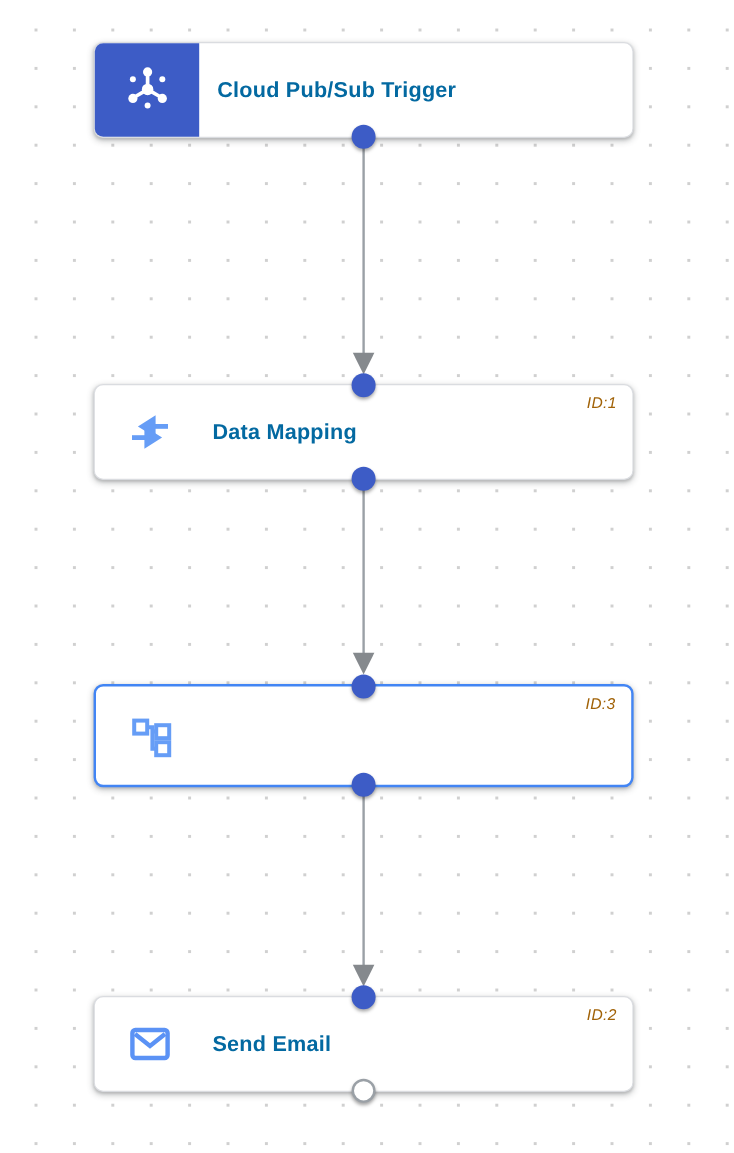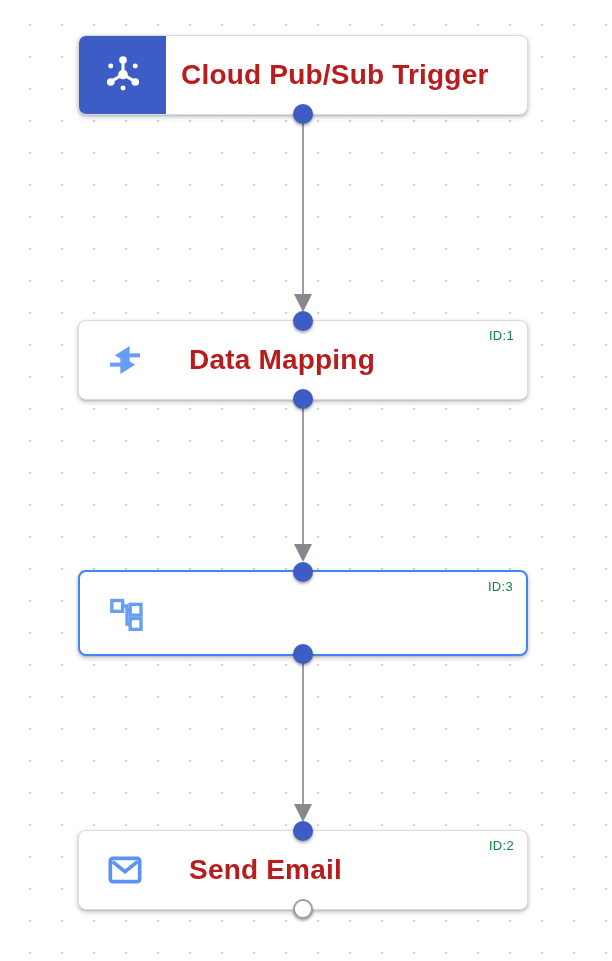--- a/index.html
+++ b/index.html
@@ -23,41 +23,41 @@
     left:78px;width:450px;height:80px;
     background:#ffffff;
     border:1px solid #dadce0;
     border-radius:8px;
     box-shadow:0 2px 5px rgba(60,64,67,0.30), 0 1px 2px rgba(60,64,67,0.15);
     display:flex;align-items:center;
     box-sizing:border-box;
   }
   .node.selected{border:2px solid #4285f4;}
   .node-title{
-    font-size:28px;font-weight:700;color:#b91c1c;letter-spacing:0.2px;
+    font-size:18px;font-weight:700;color:#0369a1;letter-spacing:0.2px;
     white-space:nowrap;
   }
   .id-label{
     position:absolute;top:7px;right:13px;
-    font-size:13px;color:#15803d;letter-spacing:0.3px;
+    font-size:13px;color:#a16207;letter-spacing:0.3px;font-style:italic;
   }
   .accent-block{
     width:87px;height:100%;
     background:#3d5cc6;
     border-radius:7px 0 0 7px;
     display:flex;align-items:center;justify-content:center;
     flex:0 0 auto;
   }
   .task-icon{
     width:40px;height:40px;
     margin-left:26px;flex:0 0 auto;
     display:flex;align-items:center;justify-content:center;
   }
   .trigger .node-title{margin-left:15px;}
-  .task .node-title{margin-left:44px;}
+  .task .node-title{margin-left:32px;}
 
   .port{
     position:absolute;left:50%;
     width:20px;height:20px;margin-left:-10px;
     border-radius:50%;
     background:#3d5cc6;
     box-shadow:0 2px 3px rgba(0,0,0,0.35);
     box-sizing:border-box;
   }
   .port-top{top:-10px;}

